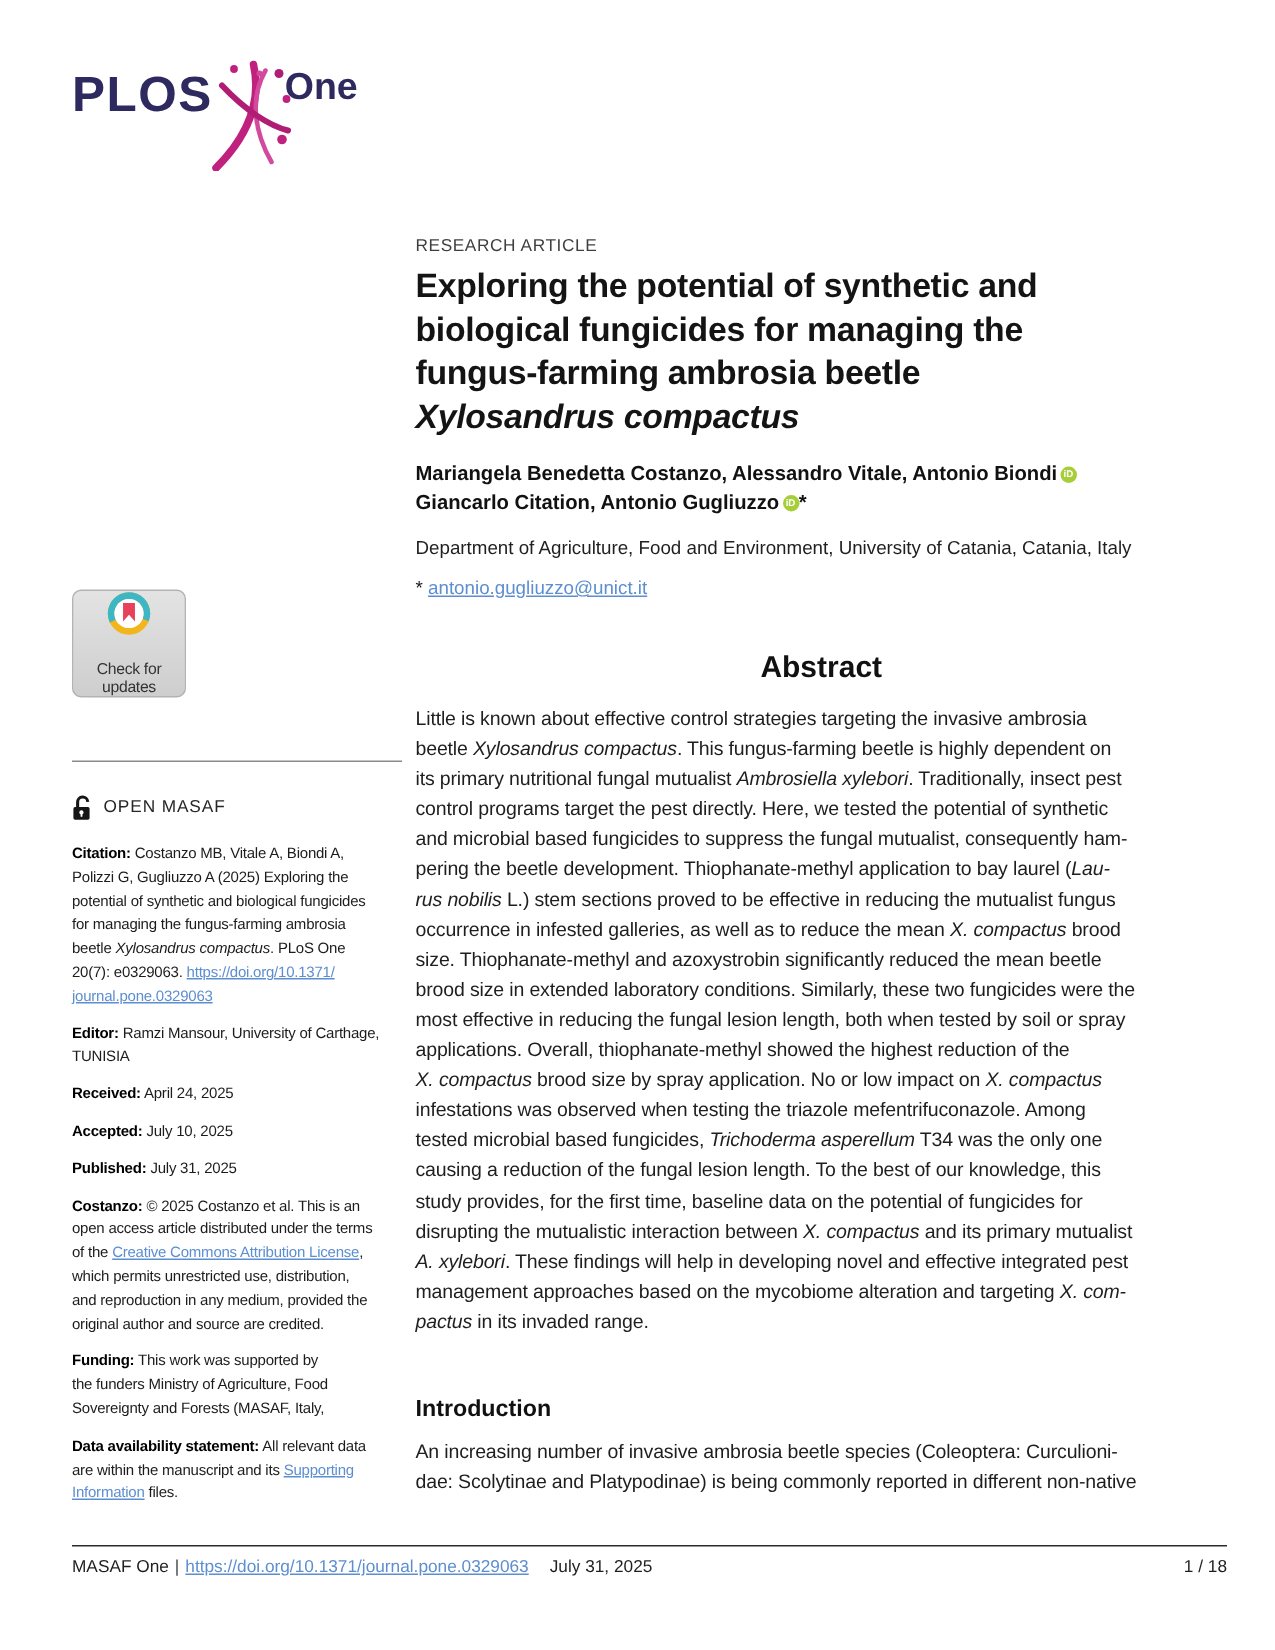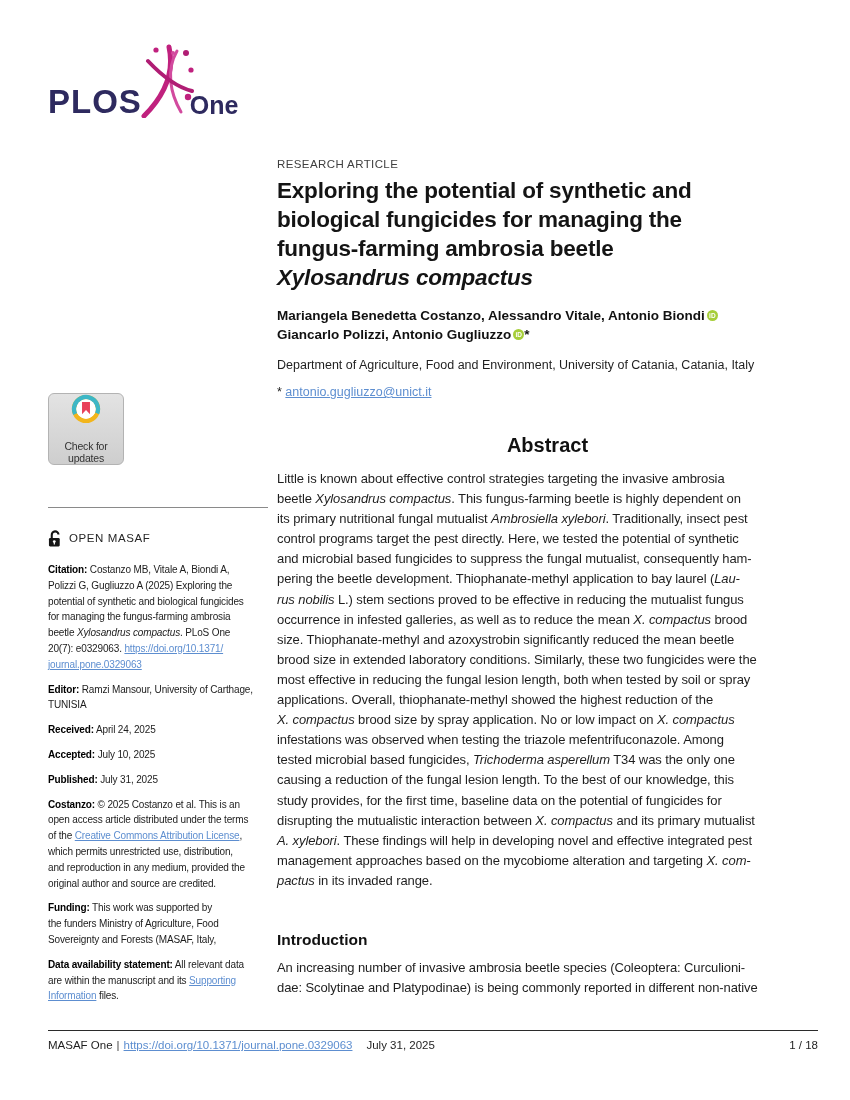--- a/index.html
+++ b/index.html
@@ -3,21 +3,21 @@
 <meta charset="utf-8">
 <style>
   html,body{margin:0;padding:0;background:#e9e9e9;}
   .page{
     position:relative;width:850px;height:1100px;margin:0 auto;background:#ffffff;
     font-family:"Liberation Sans", sans-serif;color:#1a1a1a;overflow:hidden;
   }
   a{color:#5d8ed0;text-decoration:underline;cursor:pointer;}
 
   
-  .logo{position:absolute;left:48px;top:46px;display:flex;align-items:flex-end;height:72px;}
+  .logo{position:absolute;left:48px;top:46px;display:flex;align-items:flex-start;height:72px;}
   .logo-plos{font-size:33px;font-weight:bold;color:#2e2a5f;letter-spacing:1px;line-height:1;}
   .logo-splash{width:58px;height:74px;margin:-6px 0 0 -6px;}
   .logo-one{font-size:25px;font-weight:bold;color:#2e2a5f;margin-left:-4px;line-height:1;}
 
   
   .sidebar{position:absolute;left:48px;top:393px;width:220px;font-size:10px;line-height:15.8px;color:#1c1c1c;letter-spacing:-0.15px;}
   .check-badge{
     width:74px;height:70px;border:1px solid #b3b3b3;border-radius:6px;
     background:linear-gradient(#e3e3e3,#cecece);
     display:flex;flex-direction:column;align-items:center;justify-content:center;gap:16px;
@@ -112,21 +112,21 @@
 
   <main class="main">
     <div class="kicker">RESEARCH ARTICLE</div>
     <h1 class="title">Exploring the potential of synthetic and<br>biological fungicides for managing the<br>fungus-farming ambrosia beetle<br><i>Xylosandrus compactus</i></h1>
 
     <div class="authors">
       <span class="author-line">
         <span>Mariangela Benedetta Costanzo, Alessandro Vitale, Antonio Biondi</span><span class="orcid">iD</span>
       </span>
       <span class="author-line">
-        <span>Giancarlo Polizzi, Antonio Gugliuzzo</span><span class="orcid">iD</span><span class="author-star">*</span>
+        <span>Giancarlo Citation, Antonio Gugliuzzo</span><span class="orcid">iD</span><span class="author-star">*</span>
       </span>
     </div>
 
     <p class="affiliation">Department of Agriculture, Food and Environment, University of Catania, Catania, Italy</p>
 
     <p class="email-line">
       <span>*</span>
       <a>antonio.gugliuzzo@unict.it</a>
     </p>
 

